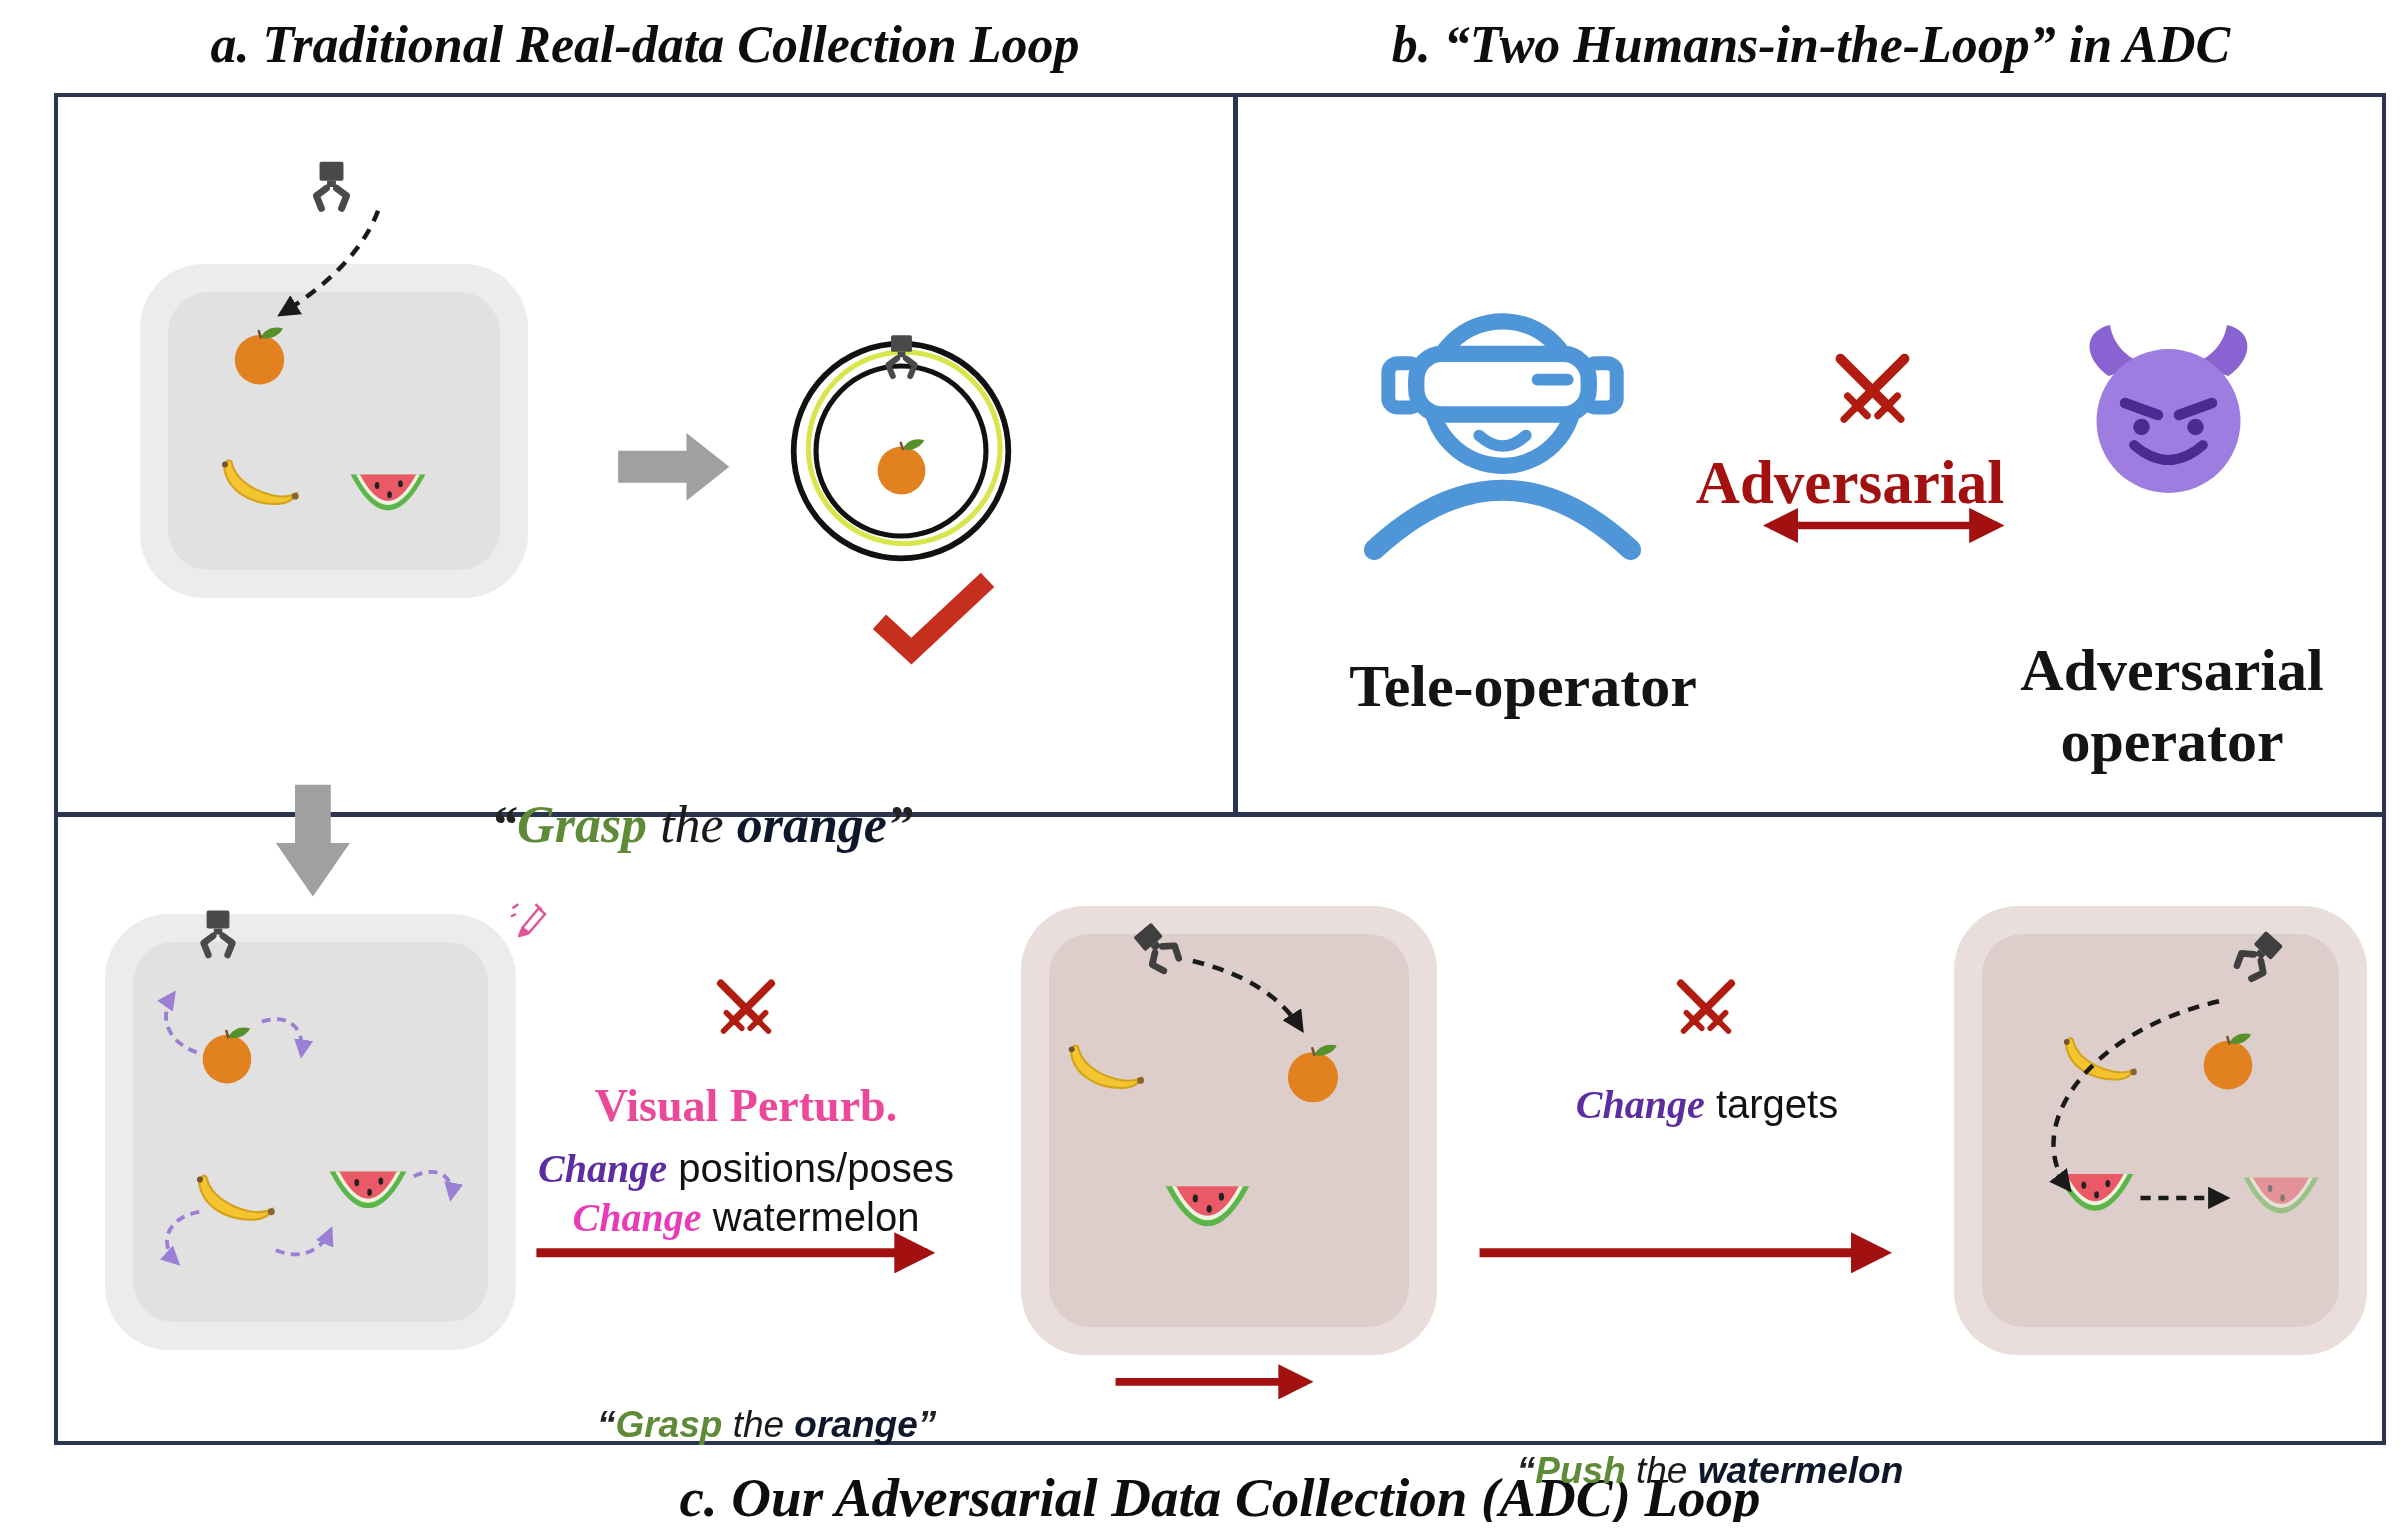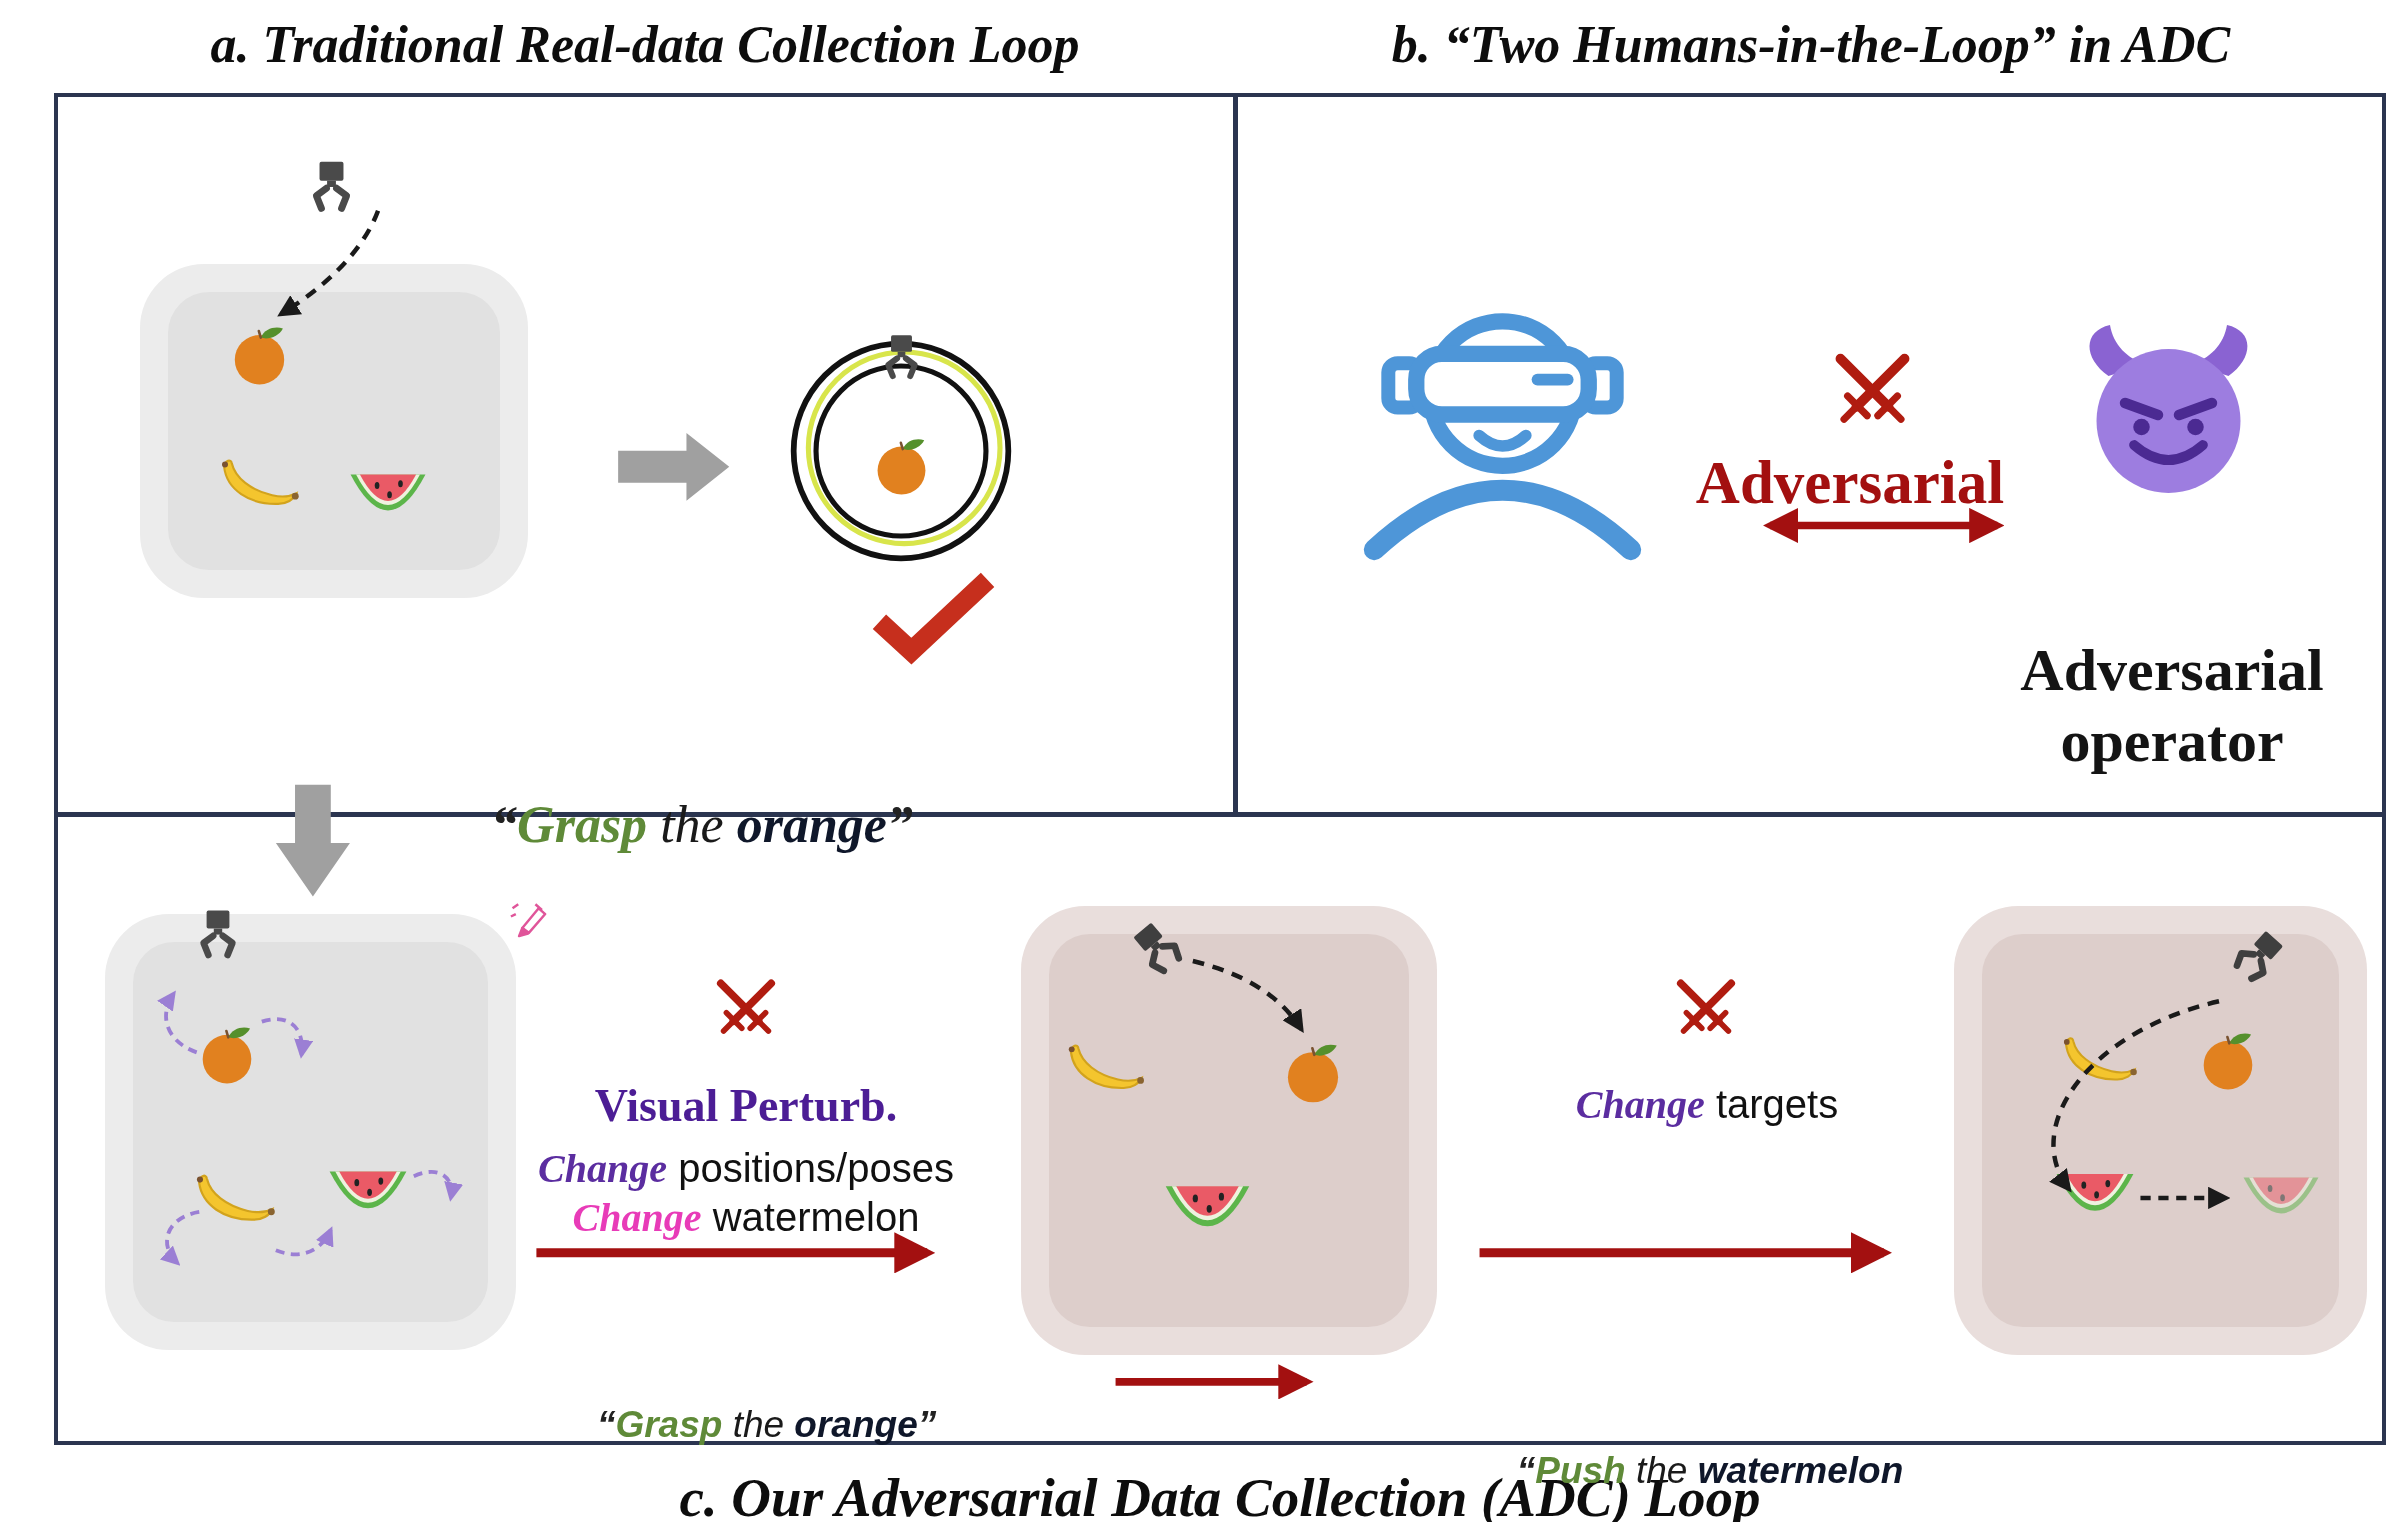--- a/index.html
+++ b/index.html
@@ -31,21 +31,21 @@
   .caption .qt { font-weight:bold; color:#222; }
   .w-green { color:#5f8a38; font-weight:bold; }
   .w-red   { color:#0f172a; font-weight:bold; }
 
   .blabel { position:absolute; transform:translateX(-50%); font-weight:bold; font-size:60px;
             color:#141414; text-align:center; white-space:nowrap; line-height:1.18; }
   .advword { position:absolute; transform:translateX(-50%); font-weight:bold; font-size:61px;
              color:#a31010; white-space:nowrap; }
 
   .pblock { position:absolute; transform:translateX(-50%); text-align:center; }
-  .ptitle { font-weight:bold; font-size:46px; color:#4c1d95; font-family:"Liberation Serif", serif;
+  .ptitle { font-weight:bold; font-size:46px; color:#ec4899; font-family:"Liberation Serif", serif;
             margin-bottom:12.8px; white-space:nowrap; }
   .pline  { font-size:40px; color:#111; font-family:"Liberation Sans", sans-serif;
             white-space:pre; margin-top:2px; }
   .chg { font-weight:bold; font-style:italic; font-family:"Liberation Serif", serif; }
   .chg.purple  { color:#5b2da0; }
   .chg.magenta { color:#e83bb8; }
 
   .overlay { position:absolute; left:0; top:0; pointer-events:none; z-index:50; }
   .faded { opacity:.5; }
 </style>
@@ -136,20 +136,21 @@
     <svg viewBox="0 0 130 115">
         <circle cx="65" cy="44" r="31" fill="none" stroke="#4e96d8" stroke-width="7"></circle>
         <rect x="16" y="31" width="13" height="19" rx="4" fill="#fff" stroke="#4e96d8" stroke-width="6"></rect>
         <rect x="101" y="31" width="13" height="19" rx="4" fill="#fff" stroke="#4e96d8" stroke-width="6"></rect>
         <rect x="28" y="27" width="74" height="26" rx="11" fill="#fff" stroke="#4e96d8" stroke-width="7"></rect>
         <line x1="80" y1="38" x2="93" y2="38" stroke="#4e96d8" stroke-width="5" stroke-linecap="round"></line>
         <path d="M55 62 Q 65 71 75 62" fill="none" stroke="#4e96d8" stroke-width="5" stroke-linecap="round"></path>
         <path d="M10 111 Q 65 60 120 111" fill="none" stroke="#4e96d8" stroke-width="9" stroke-linecap="round"></path>
       </svg>
   </div>
+  <div class="blabel" style="left:1523px; top:651px;">Tele-operator</div>
 
   <div class="icon" style="left:1828px; top:348px; width:89px; height:89px;">
     <svg viewBox="0 0 100 100">
         <g stroke="#b01c10" stroke-width="11" stroke-linecap="round" fill="none">
           <path d="M14 12 L68 66"></path>
           <path d="M86 12 L32 66"></path>
         </g>
         <g stroke="#b01c10" stroke-width="8" stroke-linecap="round" fill="none">
           <path d="M56 76 L78 54"></path>
           <path d="M22 54 L44 76"></path>

